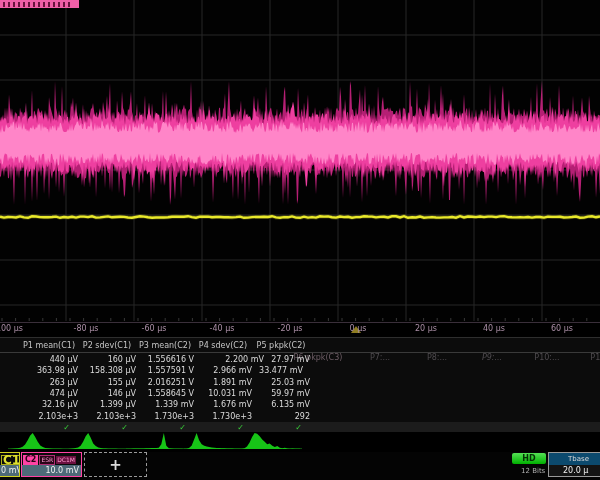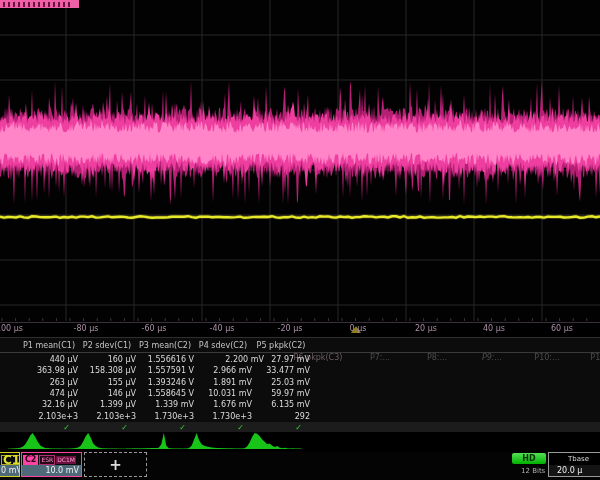--- a/index.html
+++ b/index.html
@@ -50,22 +50,22 @@
   .esr{color:#ff9dd0;border:1px solid #b12d74;background:#2a0418;}
   .dc1m{color:#ff9dd0;background:#6b1140;}
   .plus-box{position:absolute;left:84px;top:0;width:63px;height:25px;border:1px dashed #9a9a9a;
             box-sizing:border-box;color:#ddd;font-size:15px;font-weight:bold;display:flex;
             align-items:center;justify-content:center;}
   .hd-badge{position:absolute;left:512px;top:1px;width:34px;height:11px;border-radius:2px;
             background:linear-gradient(#55e055,#00b000);color:#053005;font-size:8px;font-weight:bold;
             text-align:center;line-height:11px;}
   .hd-bits{position:absolute;left:521px;top:15px;width:48px;text-align:left;font-size:7px;color:#b0b0b0;}
   .tbase-box{left:548px;width:52px;border:1px solid #9a9a9a;border-right:none;background:#141414;overflow:hidden;}
-  .tbase-title{height:12px;background:#000000;color:#d8d8d8;font-size:7px;line-height:12px;padding-left:19px;}
-  .tbase-value{height:11px;color:#f0f0f0;font-size:8px;line-height:11px;padding-left:8px;white-space:nowrap;}
+  .tbase-title{height:12px;background:#0c4a6e;color:#d8d8d8;font-size:7px;line-height:12px;padding-left:19px;}
+  .tbase-value{height:11px;color:#f0f0f0;font-size:8px;line-height:11px;padding-left:14px;white-space:nowrap;}
 </style>
 </head>
 <body>
 
 <div class="screen">
 
   <div class="grid-area">
     <svg id="wave-svg" width="600" height="322" viewBox="0 0 600 322">
         <g>
           <line x1="66" y1="0" x2="66" y2="321" stroke="#262626" stroke-width="1"></line>
@@ -174,24 +174,24 @@
       <div class="param-header-dim" style="left: 603px;">P11:...</div>
       <div class="measure-cell" style="left: 20px; top: 17px;">440 µV</div>
       <div class="measure-cell" style="left: 78px; top: 17px;">160 µV</div>
       <div class="measure-cell" style="left: 136px; top: 17px;">1.556616 V</div>
       <div class="measure-cell" style="left: 194px; top: 17px; padding-left: 12px;">2.200 mV</div>
       <div class="measure-cell" style="left: 252px; top: 17px;">27.97 mV</div>
       <div class="measure-cell" style="left: 20px; top: 28.3px;">363.98 µV</div>
       <div class="measure-cell" style="left: 78px; top: 28.3px;">158.308 µV</div>
       <div class="measure-cell" style="left: 136px; top: 28.3px;">1.557591 V</div>
       <div class="measure-cell" style="left: 194px; top: 28.3px;">2.966 mV</div>
-      <div class="measure-cell" style="left: 252px; top: 28.3px;">33.477 mV</div>
+      <div class="measure-cell" style="left: 252px; top: 28.3px; text-align: center;">33.477 mV</div>
       <div class="measure-cell" style="left: 20px; top: 39.6px;">263 µV</div>
       <div class="measure-cell" style="left: 78px; top: 39.6px;">155 µV</div>
-      <div class="measure-cell" style="left: 136px; top: 39.6px;">1.393246 V</div>
+      <div class="measure-cell" style="left: 136px; top: 39.6px;">2.016251 V</div>
       <div class="measure-cell" style="left: 194px; top: 39.6px;">1.891 mV</div>
       <div class="measure-cell" style="left: 252px; top: 39.6px;">25.03 mV</div>
       <div class="measure-cell" style="left: 20px; top: 50.9px;">474 µV</div>
       <div class="measure-cell" style="left: 78px; top: 50.9px;">146 µV</div>
       <div class="measure-cell" style="left: 136px; top: 50.9px;">1.558645 V</div>
       <div class="measure-cell" style="left: 194px; top: 50.9px;">10.031 mV</div>
       <div class="measure-cell" style="left: 252px; top: 50.9px;">59.97 mV</div>
       <div class="measure-cell" style="left: 20px; top: 62.2px;">32.16 µV</div>
       <div class="measure-cell" style="left: 78px; top: 62.2px;">1.399 µV</div>
       <div class="measure-cell" style="left: 136px; top: 62.2px;">1.339 mV</div>

